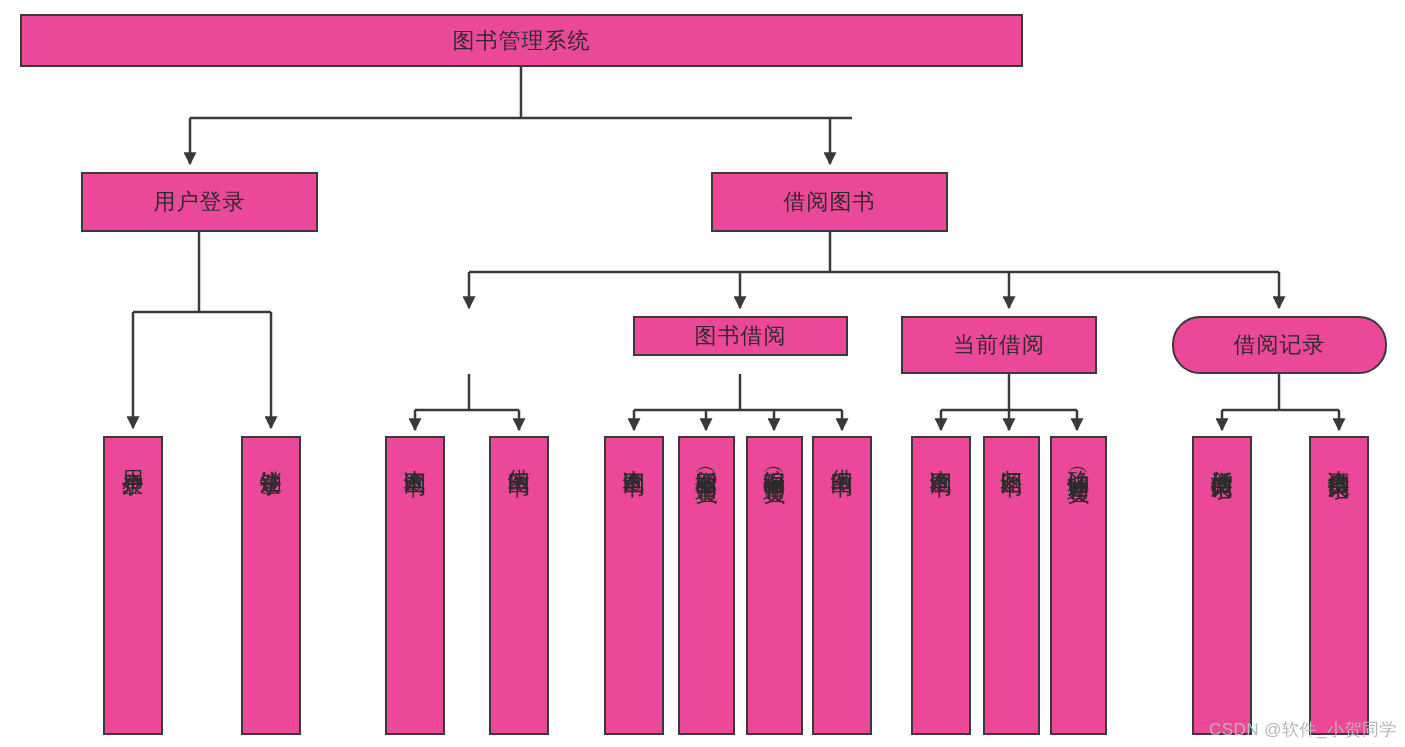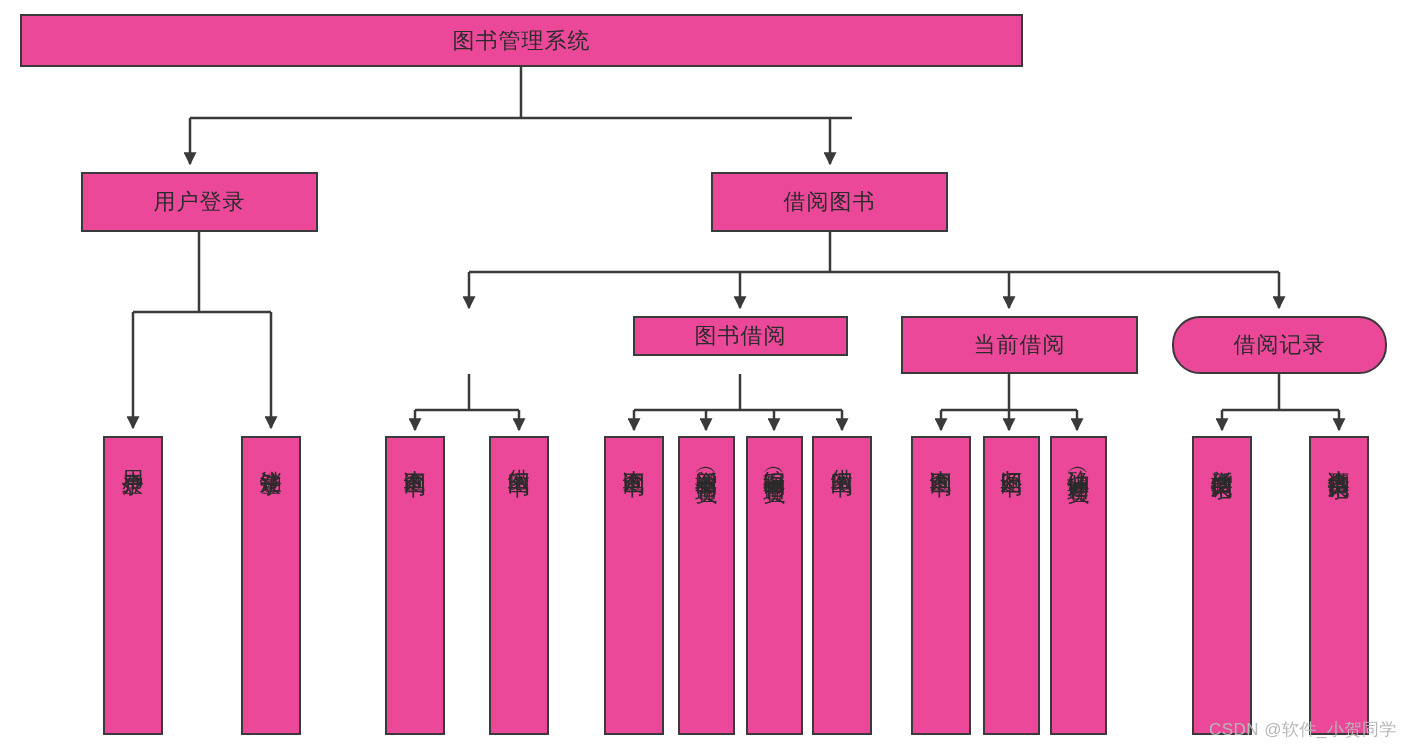--- a/index.html
+++ b/index.html
@@ -131,21 +131,21 @@
   <div class="node node-h" style="left:81px; top:172px; width:237px; height:60px;">
     <span>用户登录</span>
   </div>
   <div class="node node-h" style="left:711px; top:172px; width:237px; height:60px;">
     <span>借阅图书</span>
   </div>
 
   <div class="node node-h" style="left:633px; top:316px; width:215px; height:40px;">
     <span>图书借阅</span>
   </div>
-  <div class="node node-h" style="left:901px; top:316px; width:237px; height:58px;">
+  <div class="node node-h" style="left:901px; top:316px; width:196px; height:58px;">
     <span>当前借阅</span>
   </div>
   <div class="node node-h" style="left:1172px; top:316px; width:215px; height:58px;border-radius:28px;">
     <span>借阅记录</span>
   </div>
 
   <div class="node node-v" style="left:103px; top:436px; width:60px; height:299px;">
     <span class="vtext">用户登录</span>
   </div>
   <div class="node node-v" style="left:241px; top:436px; width:60px; height:299px;">

